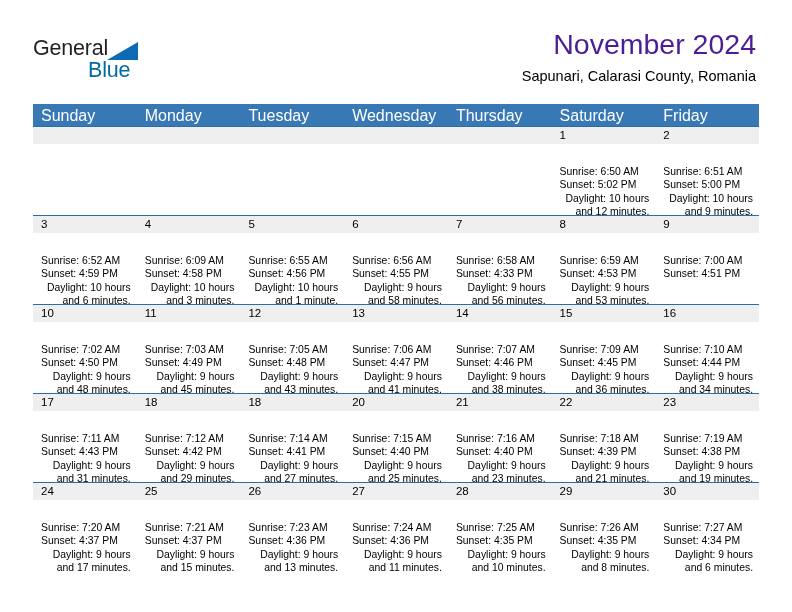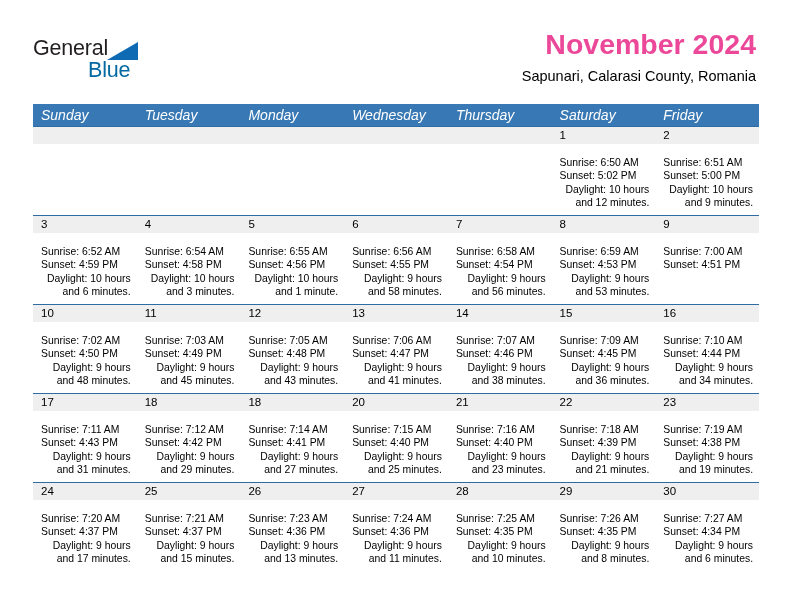--- a/index.html
+++ b/index.html
@@ -67,22 +67,22 @@
   }
 
   .title-block {
     position: absolute;
     right: 36px;
     top: 28px;
     text-align: right;
   }
   .cal-title {
     font-size: 28.5px;
-    font-weight: bold;
-    color: #ec4899;
+    font-weight: normal;
+    color: #4c1d95;
     line-height: 1.14;
     white-space: nowrap;
   }
   .cal-subtitle {
     margin-top: 8px;
     font-size: 14.5px;
     font-weight: normal;
     color: #000000;
     white-space: nowrap;
   }
@@ -97,25 +97,24 @@
   .week-head {
     display: flex;
     width: 100%;
     background: #3878b4;
     height: 22px;
   }
   .dow {
     flex: 1 1 0;
     box-sizing: border-box;
     padding: 3px 0 0 8px;
-    font-size: 14px;
+    font-size: 16px;
     color: #ffffff;
     white-space: nowrap;
     overflow: hidden;
-    font-style: italic;
   }
 
   .week {
     display: flex;
     width: 100%;
     border-top: 1.6px solid #2e6da4;
     box-sizing: border-box;
   }
   .cell {
     flex: 1 1 0;
@@ -128,21 +127,21 @@
   .cell .daynum-band {
     height: 17px;
     background: #efefef;
     box-sizing: border-box;
     padding-left: 8px;
     font-size: 11.5px;
     color: #000000;
     line-height: 17px;
   }
   .cell .info {
-    padding: 12px 6px 0 8px;
+    padding: 21px 6px 0 8px;
     font-size: 10.4px;
     line-height: 13.3px;
     color: #000000;
   }
   .info-line { white-space: nowrap; }
   .info-wrap { white-space: normal; text-align: right; }
 </style>
 </head>
 <body>
 
@@ -159,22 +158,22 @@
     <div class="title-block">
       <div class="cal-title">November 2024</div>
       <div class="cal-subtitle">Sapunari, Calarasi County, Romania</div>
     </div>
 
   </div>
 
   <div class="calendar">
     <div class="week-head" id="weekday-header">
         <div class="dow">Sunday</div>
+        <div class="dow">Monday</div>
         <div class="dow">Tuesday</div>
-        <div class="dow">Monday</div>
         <div class="dow">Wednesday</div>
         <div class="dow">Thursday</div>
         <div class="dow">Saturday</div>
         <div class="dow">Friday</div>
       </div>
     <div id="weeks-container">
         <div class="week">
           <div class="cell empty">
             <div class="daynum-band"></div>
           </div>
@@ -212,21 +211,21 @@
             <div class="daynum-band">3</div>
             <div class="info">
               <div class="info-line">Sunrise: 6:52 AM</div>
               <div class="info-line">Sunset: 4:59 PM</div>
               <div class="info-wrap">Daylight: 10 hours and 6 minutes.</div>
             </div>
           </div>
           <div class="cell">
             <div class="daynum-band">4</div>
             <div class="info">
-              <div class="info-line">Sunrise: 6:54 AM</div>
+              <div class="info-line">Sunrise: 6:09 AM</div>
               <div class="info-line">Sunset: 4:58 PM</div>
               <div class="info-wrap">Daylight: 10 hours and 3 minutes.</div>
             </div>
           </div>
           <div class="cell">
             <div class="daynum-band">5</div>
             <div class="info">
               <div class="info-line">Sunrise: 6:55 AM</div>
               <div class="info-line">Sunset: 4:56 PM</div>
               <div class="info-wrap">Daylight: 10 hours and 1 minute.</div>
@@ -237,21 +236,21 @@
             <div class="info">
               <div class="info-line">Sunrise: 6:56 AM</div>
               <div class="info-line">Sunset: 4:55 PM</div>
               <div class="info-wrap">Daylight: 9 hours and 58 minutes.</div>
             </div>
           </div>
           <div class="cell">
             <div class="daynum-band">7</div>
             <div class="info">
               <div class="info-line">Sunrise: 6:58 AM</div>
-              <div class="info-line">Sunset: 4:54 PM</div>
+              <div class="info-line">Sunset: 4:33 PM</div>
               <div class="info-wrap">Daylight: 9 hours and 56 minutes.</div>
             </div>
           </div>
           <div class="cell">
             <div class="daynum-band">8</div>
             <div class="info">
               <div class="info-line">Sunrise: 6:59 AM</div>
               <div class="info-line">Sunset: 4:53 PM</div>
               <div class="info-wrap">Daylight: 9 hours and 53 minutes.</div>
             </div>

